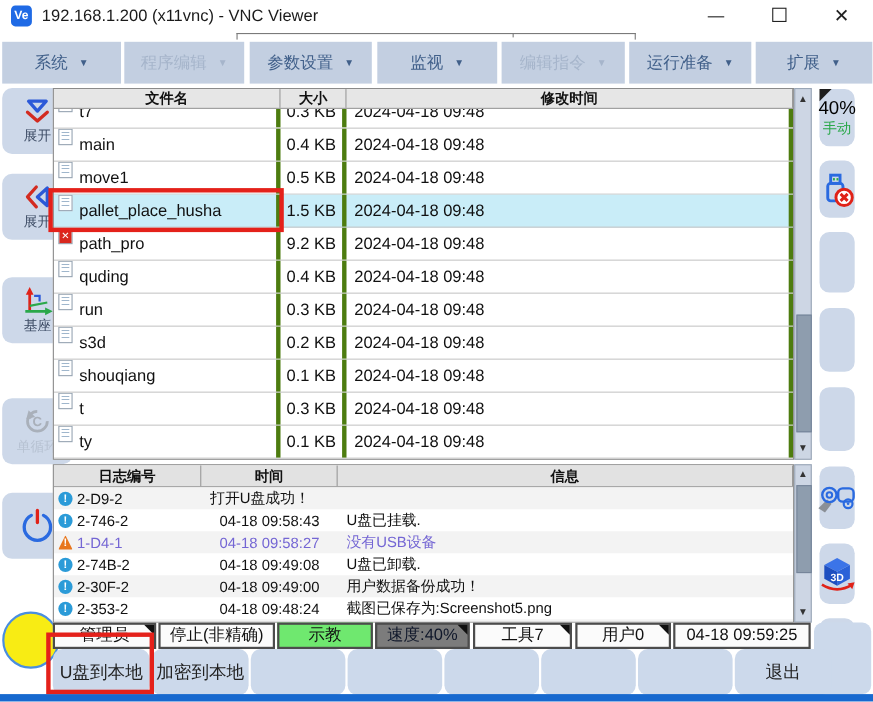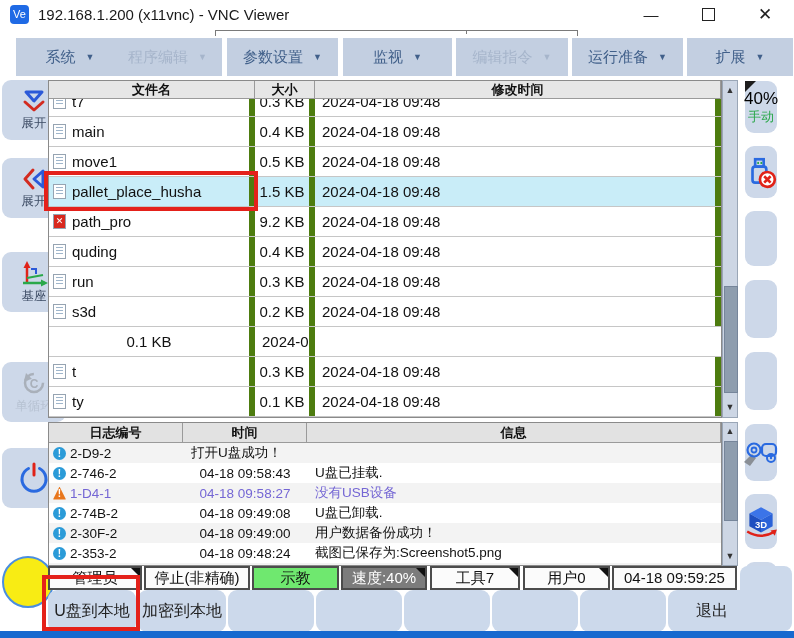--- a/index.html
+++ b/index.html
@@ -1,21 +1,21 @@
 <!DOCTYPE html>
 <html><head>
 <meta charset="utf-8">
 <style>
   html,body{margin:0;padding:0;background:#e9e9e9}
   #stage{position:relative;width:794px;height:638px;background:#fff;overflow:hidden;
          font-family:"Liberation Sans","DejaVu Sans",sans-serif;color:#111}
   
   #titlebar{position:absolute;left:0;top:0;width:794px;height:30px;background:#fff}
   #vnclogo{position:absolute;left:10px;top:5px;width:19px;height:19px;border-radius:4px;
-           background:#1f6ae5;color:#fff;font-size:11px;font-weight:normal;text-align:center;line-height:19px}
+           background:#1f6ae5;color:#fff;font-size:11px;font-weight:bold;text-align:center;line-height:19px}
   #wtitle{position:absolute;left:38px;top:6px;font-size:15px;color:#1a1a1a}
   .winctl{position:absolute;top:4px;width:30px;height:22px;text-align:center;font-size:15px;color:#222;line-height:22px;cursor:default}
   .maxbox{display:inline-block;width:11px;height:11px;border:1.5px solid #222;vertical-align:-1px}
   
   .menubtn{position:absolute;top:38px;height:38px;background:#c3cfe1;display:flex;align-items:center;justify-content:center;gap:10px;
            font-size:15px;color:#41608a}
   .menubtn.disabled{color:#a6b5cb}
   .caret{font-size:9px}
   #screenedge{position:absolute;left:215px;top:30px;width:363px;height:1px;background:#7a7a7a}
   .edgetick{position:absolute;top:30px;width:1px;height:6px;background:#7a7a7a}
@@ -32,21 +32,21 @@
   #modeval{font-size:13px;color:#2aa84a}
   #recordbtn{position:absolute;left:2px;top:556px;width:48px;height:48px;border-radius:50%;
              background:#f8ec14;border:2px solid #4a8ee0}
   
   #ftable{position:absolute;left:48px;top:80px;width:674px;height:338px;border:1px solid #8a8a8a;
           box-sizing:border-box;overflow:hidden;background:#fff}
   .fhead,.frow{display:grid;grid-template-columns:206px 60px 406px;box-sizing:border-box}
   .fhead{height:18px;background:#e6e6e6;font-size:13px;font-weight:bold;border-bottom:1px solid #9a9a9a}
   .fhead span{border-right:1px solid #9a9a9a;text-align:center;line-height:17px}
   .frow{height:30px;border-bottom:1px solid #c6c6c6;font-size:15px}
-  .frow .c{border-right:6px solid #4d7c0f;line-height:29px;display:flex;align-items:center;overflow:hidden;white-space:nowrap}
+  .frow .c{border-right:4px solid #4d7c0f;line-height:29px;display:flex;overflow:hidden;white-space:nowrap}
   .frow .name{padding-left:4px}
   .frow .size{justify-content:center}
   .frow .time{padding-left:7px}
   .frow.partial{height:18px;overflow:hidden}
   .frow.partial .c{margin-top:-12px}
   .frow.selected{background:#c9edf8}
   .doc{display:inline-block;width:11px;height:13px;border:1px solid #96a4b2;background:#fff;position:relative;margin-right:6px;flex:none}
   .doc::after{content:"";position:absolute;left:2px;right:2px;top:2px;height:9px;
               background:repeating-linear-gradient(#9fb6cc 0 1px,transparent 1px 3px)}
   .doc.err::before{content:"✕";position:absolute;left:0;top:0;right:0;bottom:0;color:#fff;background:#d8281e;
@@ -68,21 +68,21 @@
   .lrow .ltime{justify-content:center}
   .lrow .msg{padding-left:8px}
   .lrow.warnrow{color:#7466d4}
   .lv{display:inline-block;width:13px;height:13px;border-radius:50%;background:#2b9bd8;color:#fff;
       font-size:10px;font-weight:bold;line-height:13px;text-align:center;flex:none}
   .lv.warn{background:#e8761c;border-radius:1px;clip-path:polygon(50% 0,100% 100%,0 100%)}
   
   .scell{position:absolute;top:566px;height:24px;background:#fbfbfb;border:2px solid #4c4c4c;box-sizing:border-box;
          font-size:15px;text-align:center;line-height:19px;color:#111}
   .scell.green{background:#6fe86f}
-  .scell.dark{background:#7c7c7c;color:#ffffff}
+  .scell.dark{background:#7c7c7c;color:#0f172a}
   .scwedge{position:absolute;top:0;right:0;width:0;height:0;border-top:9px solid #111;border-left:9px solid transparent}
   
   .bbtn{position:absolute;top:590px;height:42px;border-radius:9px;background:#ccd9eb;font-size:16px;color:#222;
         display:flex;align-items:center;justify-content:center}
   #rightblock{position:absolute;left:740px;top:566px;width:52px;height:65px;background:#ccd9eb;border-radius:8px}
   #bluestrip{position:absolute;left:0;top:631px;width:794px;height:7px;background:#1769cf}
   
   .redbox{position:absolute;border:4px solid #e4211a;z-index:9;pointer-events:none}
 </style>
 </head>
@@ -96,21 +96,21 @@
     <div class="winctl" style="left:636px">—</div>
     <div class="winctl" style="left:693px"><span class="maxbox"></span></div>
     <div class="winctl" style="left:750px;font-size:17px">✕</div>
   </div>
 
   <div id="screenedge"></div>
   <div class="edgetick" style="left:215px"></div>
   <div class="edgetick" style="left:466px;height:4px"></div>
   <div class="edgetick" style="left:577px"></div>
 
-  <div class="menubtn" style="left:16px;width:108px">
+  <div class="menubtn" style="left:2px;width:108px">
     <span>系统</span>
       <span class="caret">▼</span>
   </div>
   <div class="menubtn disabled" style="left:113px;width:109px">
     <span>程序编辑</span>
       <span class="caret">▼</span>
   </div>
   <div class="menubtn" style="left:227px;width:111px">
     <span>参数设置</span>
       <span class="caret">▼</span>
@@ -281,20 +281,24 @@
     </div>
     <div class="frow">
       <span class="c name">
           <i class="doc"></i>
           <span>s3d</span>
         </span>
       <span class="c size">0.2 KB</span>
       <span class="c time">2024-04-18 09:48</span>
     </div>
     <div class="frow">
+      <span class="c name">
+          <i class="doc"></i>
+          <span>shouqiang</span>
+        </span>
       <span class="c size">0.1 KB</span>
       <span class="c time">2024-04-18 09:48</span>
     </div>
     <div class="frow">
       <span class="c name">
           <i class="doc"></i>
           <span>t</span>
         </span>
       <span class="c size">0.3 KB</span>
       <span class="c time">2024-04-18 09:48</span>

